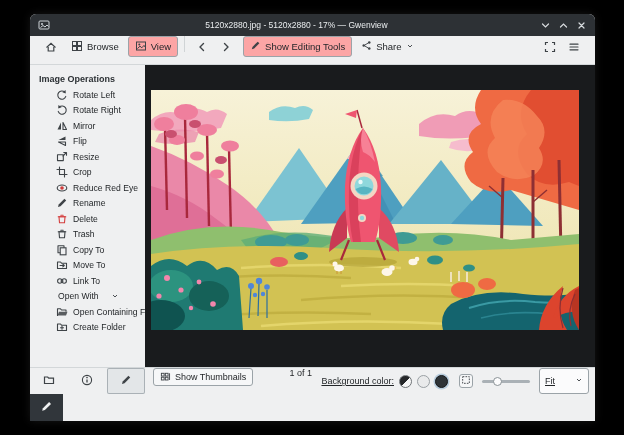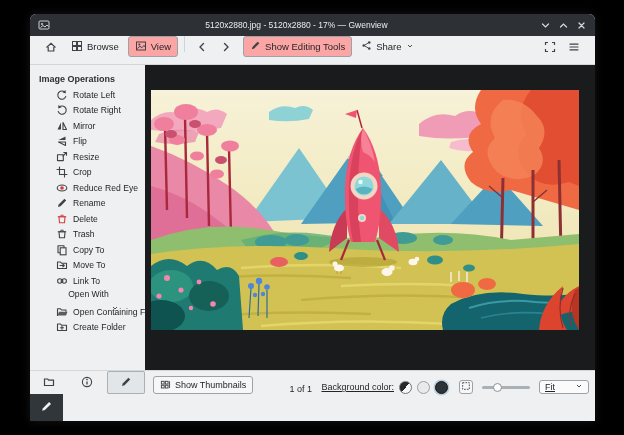--- a/index.html
+++ b/index.html
@@ -31,46 +31,46 @@
   .tb-spacer { flex:1; }
 
   
   .content { flex:1; display:flex; min-height:0; }
   .sidebar { flex:0 0 115px; display:flex; flex-direction:column; overflow:hidden; }
   .side-panel { flex:1; padding-top:3px; overflow:hidden; }
   .sec-title { font-weight:bold; color:#2c3135; font-size:9px; padding:6px 9px 3px; }
   .op-row { display:flex; align-items:center; gap:5px; padding:0 26px; height:15.5px;
             color:#232629; font-size:8.6px; white-space:nowrap; }
   .op-row .ic { width:12px; height:12px; flex:0 0 12px; display:inline-flex; }
-  .op-row.indent { padding-left:28px;flex-direction:column; }
+  .op-row.indent { padding-left:28px; }
   .op-row .chev { margin-left:auto; display:inline-flex; }
 
   .main { flex:1; background:#191b1d; position:relative; overflow:hidden; }
   .photo { position:absolute; left:6px; top:25px; width:428px; height:240px; display:block; }
 
   
-  .status1 { flex:0 0 24px; border-top:1px solid #d3d7d9; display:flex; align-items:flex-end; font-size:9px; color:#232629; }
+  .status1 { flex:0 0 24px; border-top:1px solid #d3d7d9; display:flex; align-items:flex-start; font-size:9px; color:#232629; }
   .tabs-cell { flex:0 0 115px; align-self:stretch; display:flex; }
   .side-tab { flex:1; display:flex; align-items:center; justify-content:center; }
   .side-tab.selected { background:#e3e6e8; box-shadow:inset 0 0 0 1px #aab1b6; border-radius:2px; }
   .show-thumbs { display:inline-flex; align-items:center; gap:4px; height:18px; padding:0 6px;
                  border:1px solid #9ba3a8; border-radius:3px; background:#f6f7f8; margin-left:8px; }
   .counter { margin-left:36px; }
   .bgc-group { margin-left:auto; display:flex; align-items:center; gap:5px; margin-right:6px;text-decoration:underline; }
   .circle { width:13px; height:13px; border-radius:50%; }
   .c-auto { background:linear-gradient(135deg,#26282a 50%,#f7f7f7 50%); border:1px solid #6f7478; }
   .c-light { background:#e9eaeb; border:1px solid #9aa0a4; }
   .c-dark { background:#2e3337; border:1px solid #17191b; box-shadow:0 0 0 1.5px #b9cddd; }
   .zoomfit-btn { width:14px; height:14px; border:1px solid #9ba3a8; border-radius:3px;
                  display:flex; align-items:center; justify-content:center; margin-left:6px; background:#f6f7f8; }
   .slider { width:48px; height:14px; position:relative; margin:0 4px; }
   .slider .track { position:absolute; top:6px; left:0; right:0; height:2.5px; background:#aab1b6; border-radius:2px; }
   .slider .knob { position:absolute; top:2.5px; left:11px; width:9px; height:9px; border-radius:50%;
                   background:#fcfcfd; border:1px solid #8a9296; }
-  .fit-combo { display:inline-flex; align-items:center; justify-content:space-between; width:50px; height:14px;
+  .fit-combo { display:inline-flex; align-items:center; justify-content:space-between; width:50px; height:26px;
                border:1px solid #9ba3a8; border-radius:3px; background:#fbfbfc; padding:0 5px; }
 
   
   .status2 { flex:0 0 27px; display:flex; align-items:stretch; }
   .ops-dark-btn { width:33px; background:#31363b; display:flex; align-items:center; justify-content:center; }
 </style>
 </head>
 <body>
 
 <div class="window">

